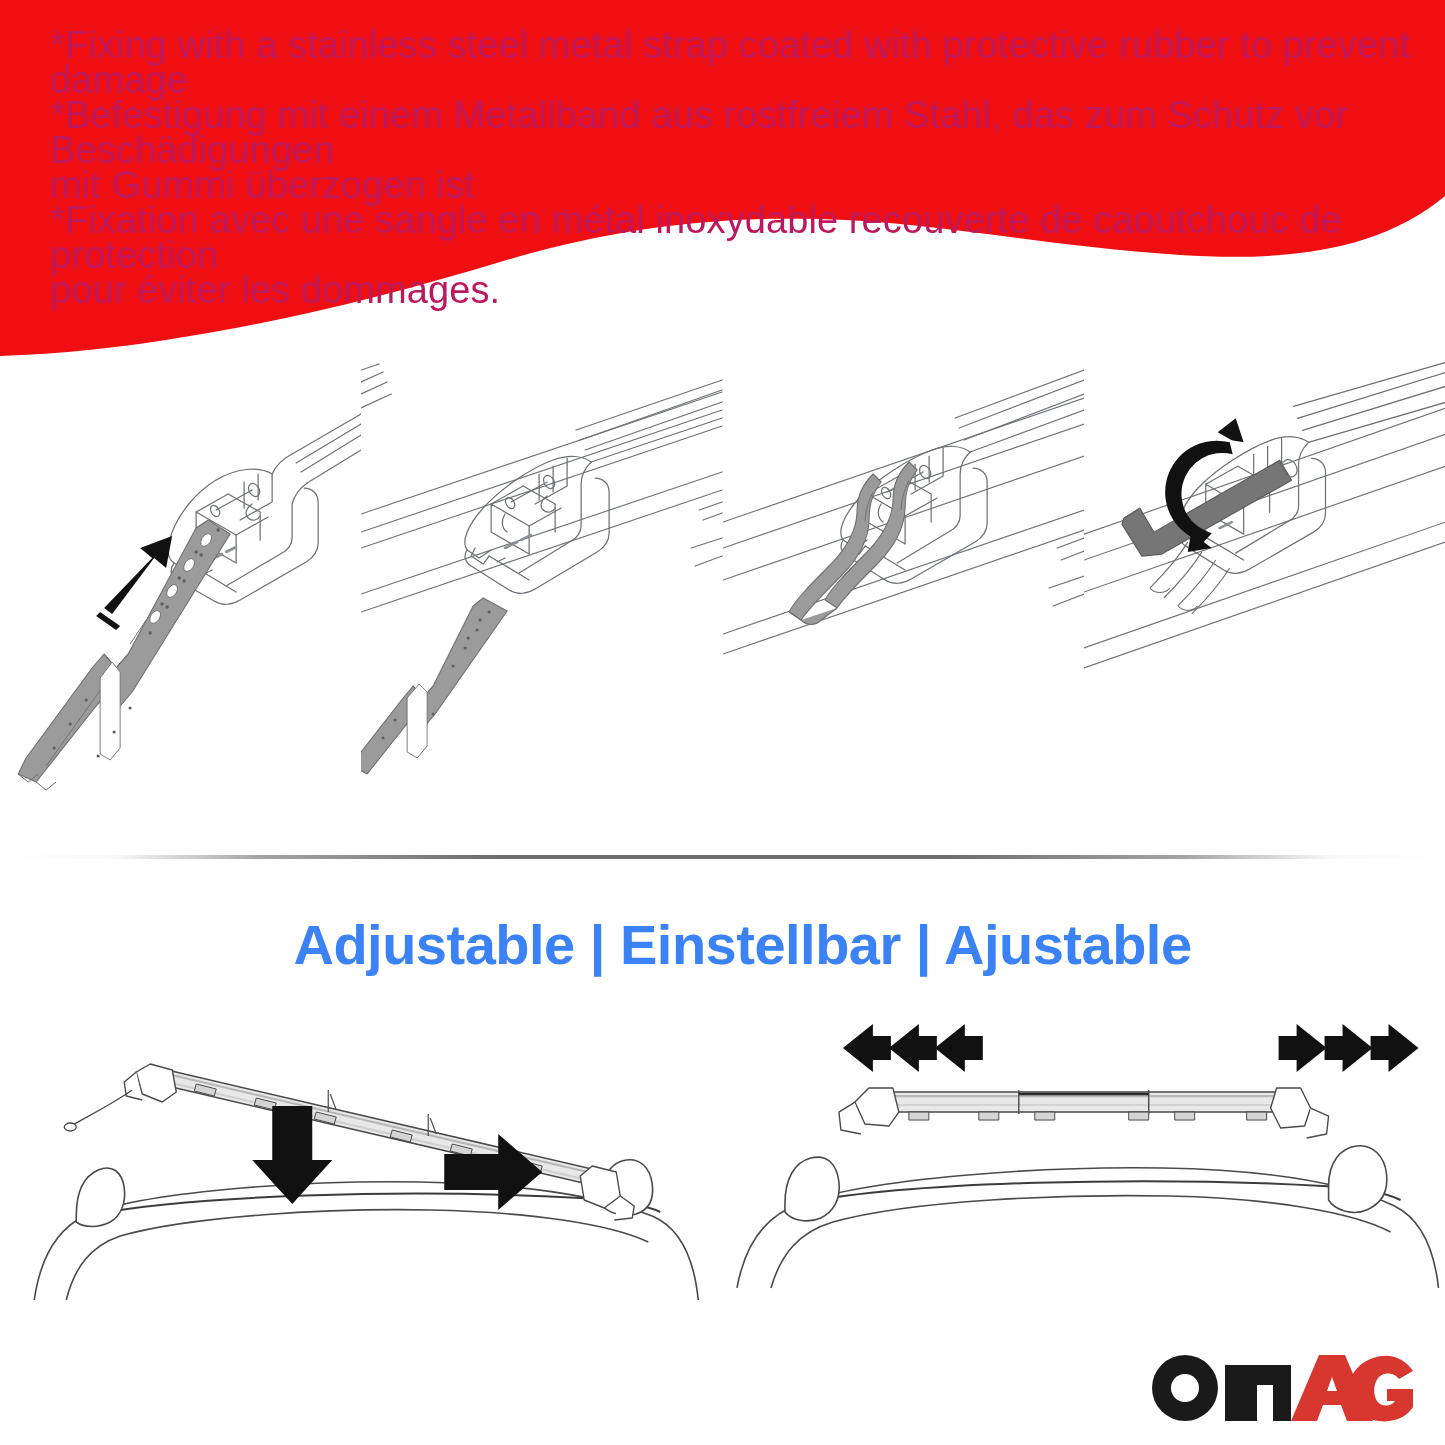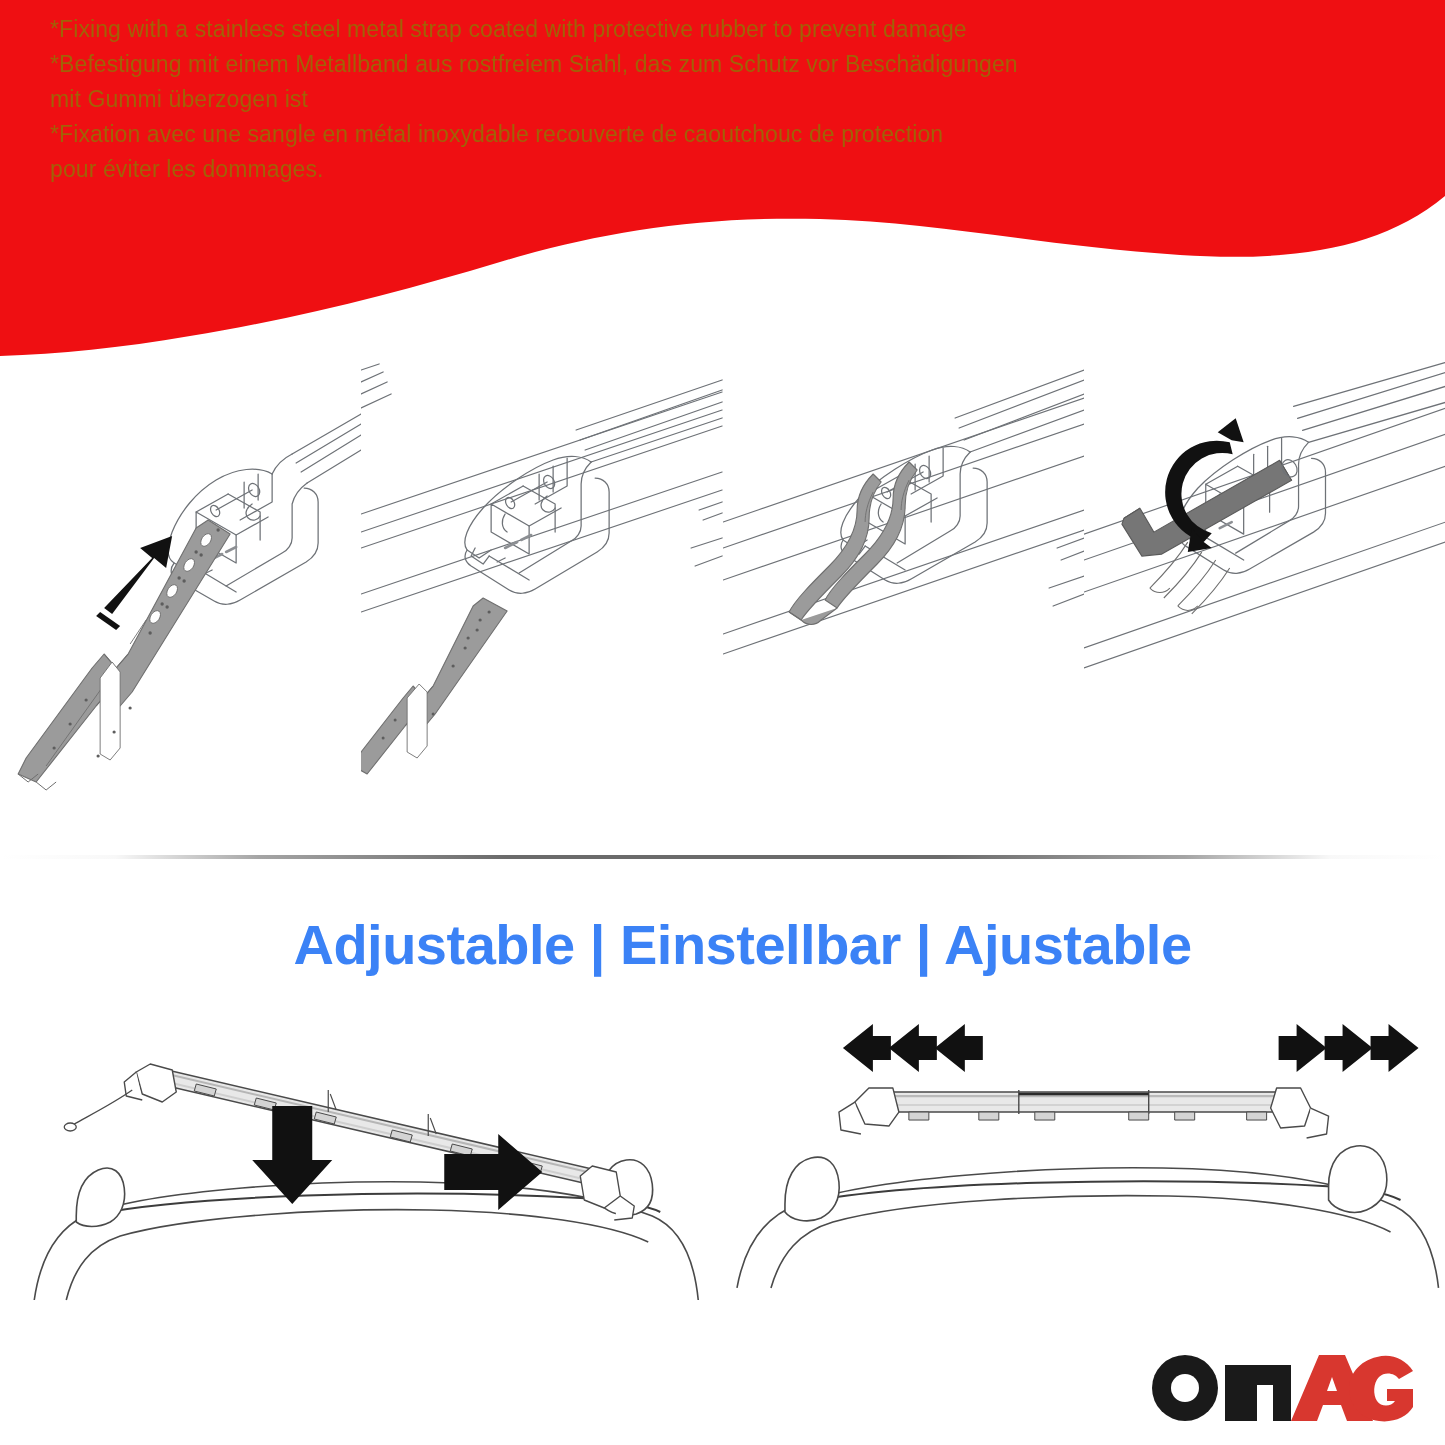--- a/index.html
+++ b/index.html
@@ -3,22 +3,22 @@
 <meta charset="utf-8">
 <style>
   html,body{margin:0;padding:0;background:#fff;}
   body{width:1445px;height:1445px;font-family:"Liberation Sans",sans-serif;overflow:hidden;}
   .page{position:relative;width:1445px;height:1445px;background:#ffffff;overflow:hidden;}
 
   
   .banner{position:absolute;left:0;top:0;width:1445px;height:360px;}
   .banner svg{display:block;width:1445px;height:360px;}
   .banner-text{
-    position:absolute;left:50px;top:12px;width:1375px;
-    color:#a16207;font-size:23px;line-height:35px;font-weight:400;
+    position:absolute;left:50px;top:28px;width:1375px;
+    color:#be185d;font-size:38px;line-height:35px;font-weight:400;
     letter-spacing:.1px;white-space:pre-wrap;
   }
 
   
   .steps{position:absolute;left:0;top:362px;width:1445px;height:470px;display:flex;}
   .step{position:relative;flex:1 1 0;height:470px;}
   .step svg{display:block;width:100%;height:100%;}
 
   
   .divider{

